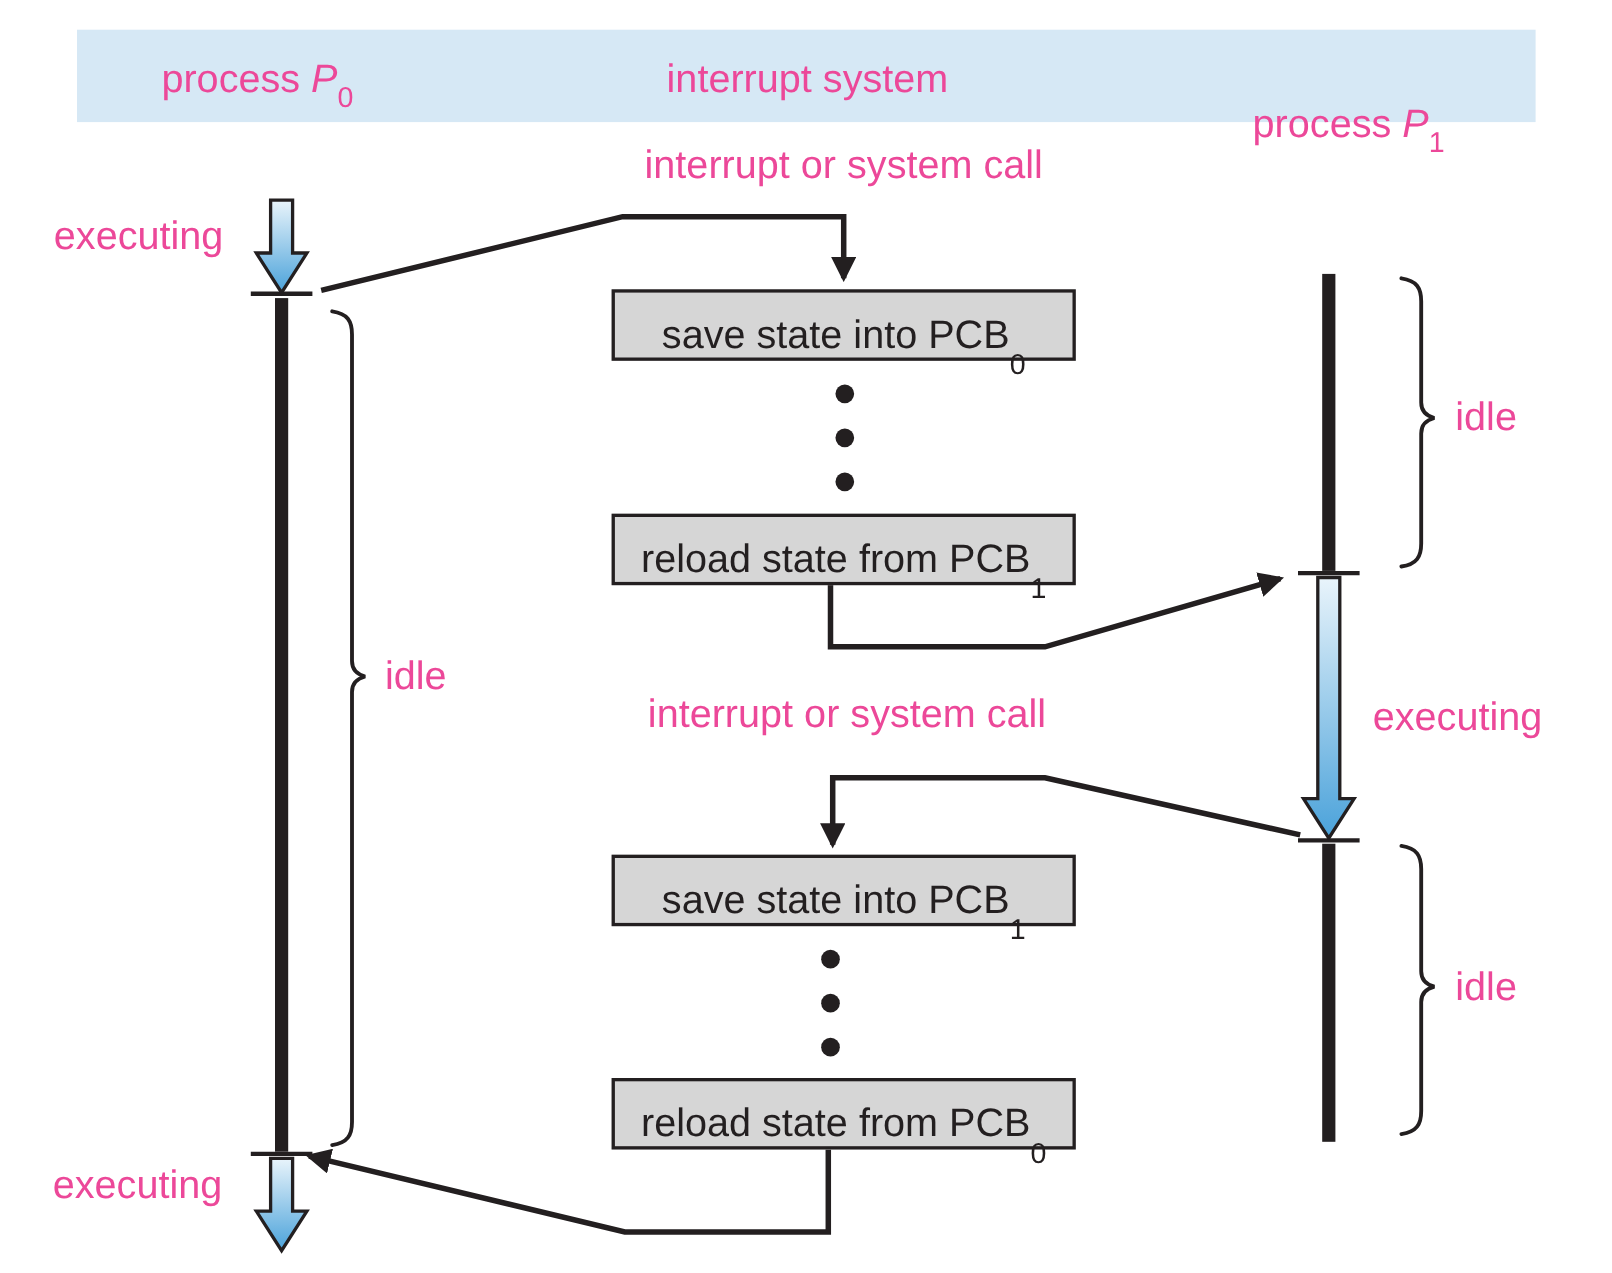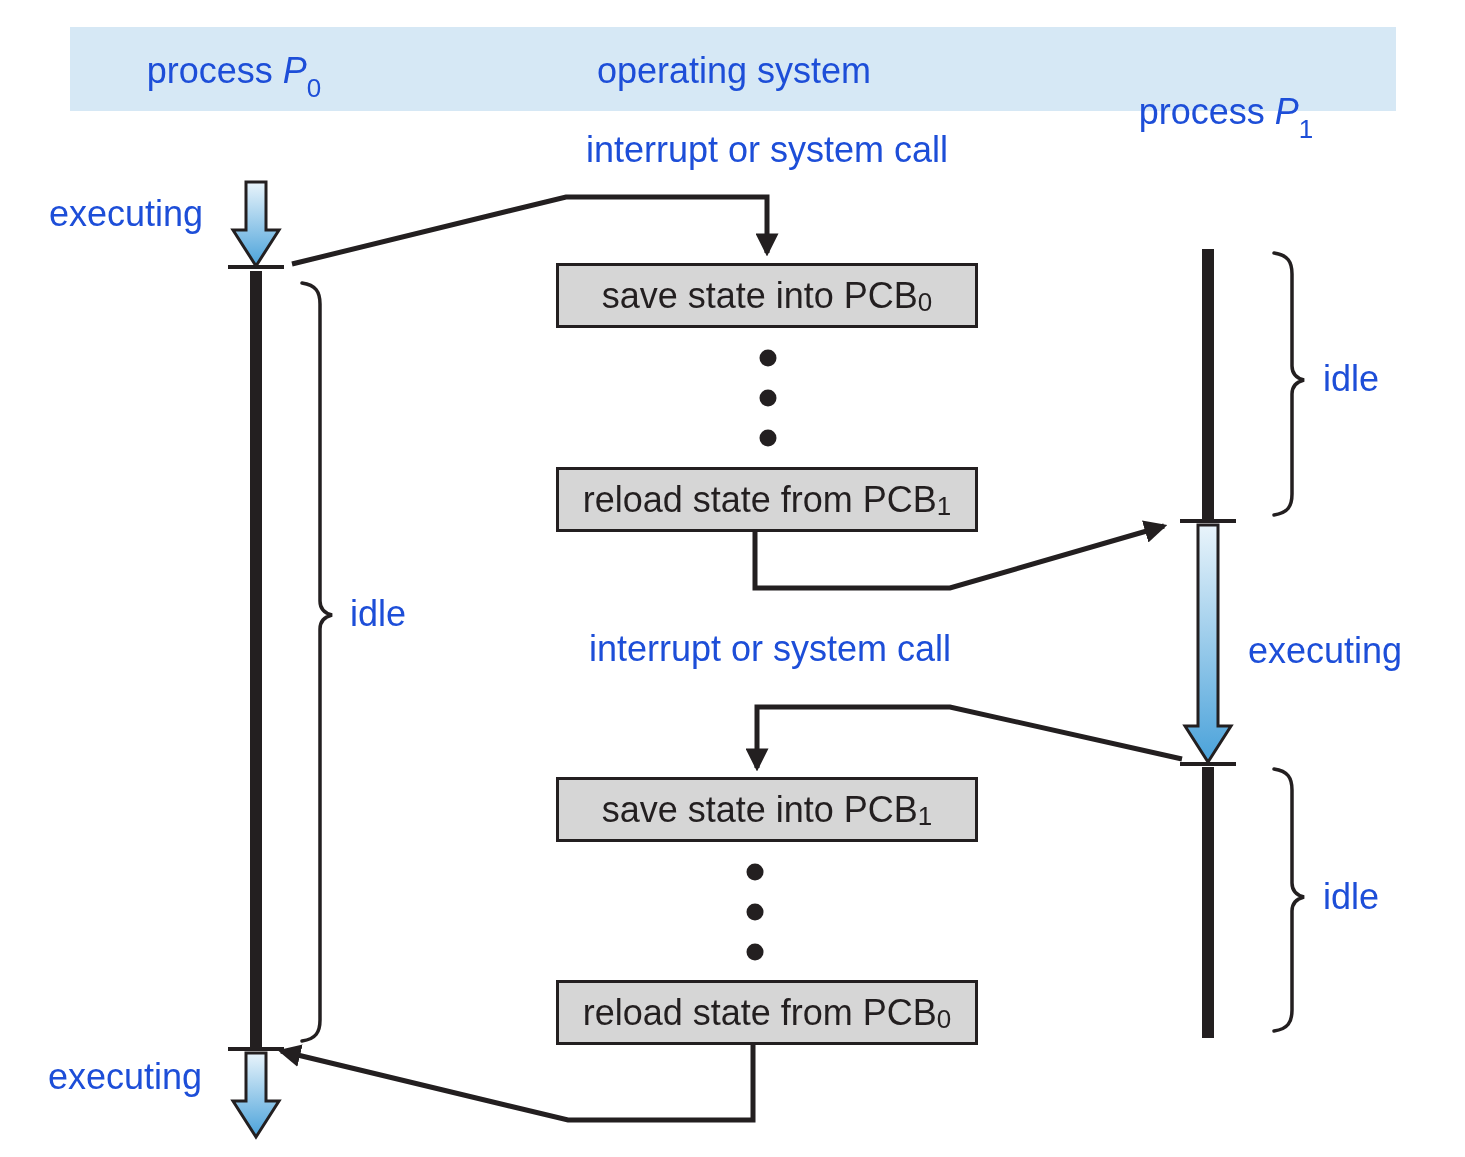--- a/index.html
+++ b/index.html
@@ -3,32 +3,32 @@
 <meta charset="utf-8">
 <style>
   html,body{margin:0;padding:0;background:#ffffff;}
   #stage{
     position:relative;width:1465px;height:1157px;background:#ffffff;overflow:hidden;
     font-family:"Liberation Sans",sans-serif;color:#231f20;
   }
   #stage svg.layer{position:absolute;left:0;top:0;}
   .lbl{
     position:absolute;transform:translate(-50%,-50%);
-    font-size:36px;white-space:nowrap;line-height:1.1;color:#1d4ed8;
+    font-size:36px;white-space:nowrap;line-height:1.1;color:#ec4899;
   }
   .hdr-bar{
     position:absolute;left:70px;top:27px;width:1326px;height:84px;
     background:#d6e8f5;
   }
   .psym{font-style:italic;font-weight:normal;}
   sub.subn{font-size:26px;position:relative;bottom:-6px;line-height:0;}
   .pcb-box{
     position:absolute;left:556px;width:422px;height:65px;
     background:#d6d6d6;border:3px solid #231f20;box-sizing:border-box;
-    display:flex;align-items:center;justify-content:center;
+    display:flex;align-items:flex-end;justify-content:center;
     font-size:36px;white-space:nowrap;
   }
   .tick{stroke:#231f20;stroke-width:4;}
   .bar{fill:#231f20;}
   .conn{fill:none;stroke:#231f20;stroke-width:5;}
   .brace{fill:none;stroke:#231f20;stroke-width:3.5;stroke-linecap:round;}
   .bigarrow{stroke:#231f20;stroke-width:3;fill:url(#arrowGrad);}
   .dot{fill:#231f20;}
 </style>
 </head>
@@ -80,21 +80,21 @@
       <circle class="dot" cx="755" cy="912" r="8.5"></circle>
       <circle class="dot" cx="755" cy="952" r="8.5"></circle>
     </g>
 
     <path class="brace" d="M302,283 C316,285 320,292 320,304 L320,601 C320,609 324,613 332,615 C324,617 320,621 320,629 L320,1020 C320,1032 316,1039 302,1041"></path>
     <path class="brace" d="M1274,253 C1288,255 1292,262 1292,274 L1292,366 C1292,374 1296,378 1304,380 C1296,382 1292,386 1292,394 L1292,494 C1292,506 1288,513 1274,515"></path>
     <path class="brace" d="M1274,769 C1288,771 1292,778 1292,790 L1292,883 C1292,891 1296,895 1304,897 C1296,899 1292,903 1292,911 L1292,1010 C1292,1022 1288,1029 1274,1031"></path>
   </svg>
 
   <div class="lbl" style="left:234px;top:71px;"><span>process </span><span class="psym">P</span><sub class="subn">0</sub></div>
-  <div class="lbl" style="left:734px;top:71px;">operating system</div>
+  <div class="lbl" style="left:734px;top:71px;">interrupt system</div>
   <div class="lbl" style="left:1226px;top:71px;margin-top:41px;"><span>process </span><span class="psym">P</span><sub class="subn">1</sub></div>
 
   <div class="lbl" style="left:767px;top:150px;">interrupt or system call</div>
   <div class="lbl" style="left:770px;top:649px;">interrupt or system call</div>
 
   <div class="lbl" style="left:126px;top:214px;">executing</div>
   <div class="lbl" style="left:125px;top:1077px;">executing</div>
   <div class="lbl" style="left:1325px;top:651px;">executing</div>
 
   <div class="lbl" style="left:378px;top:614px;">idle</div>

